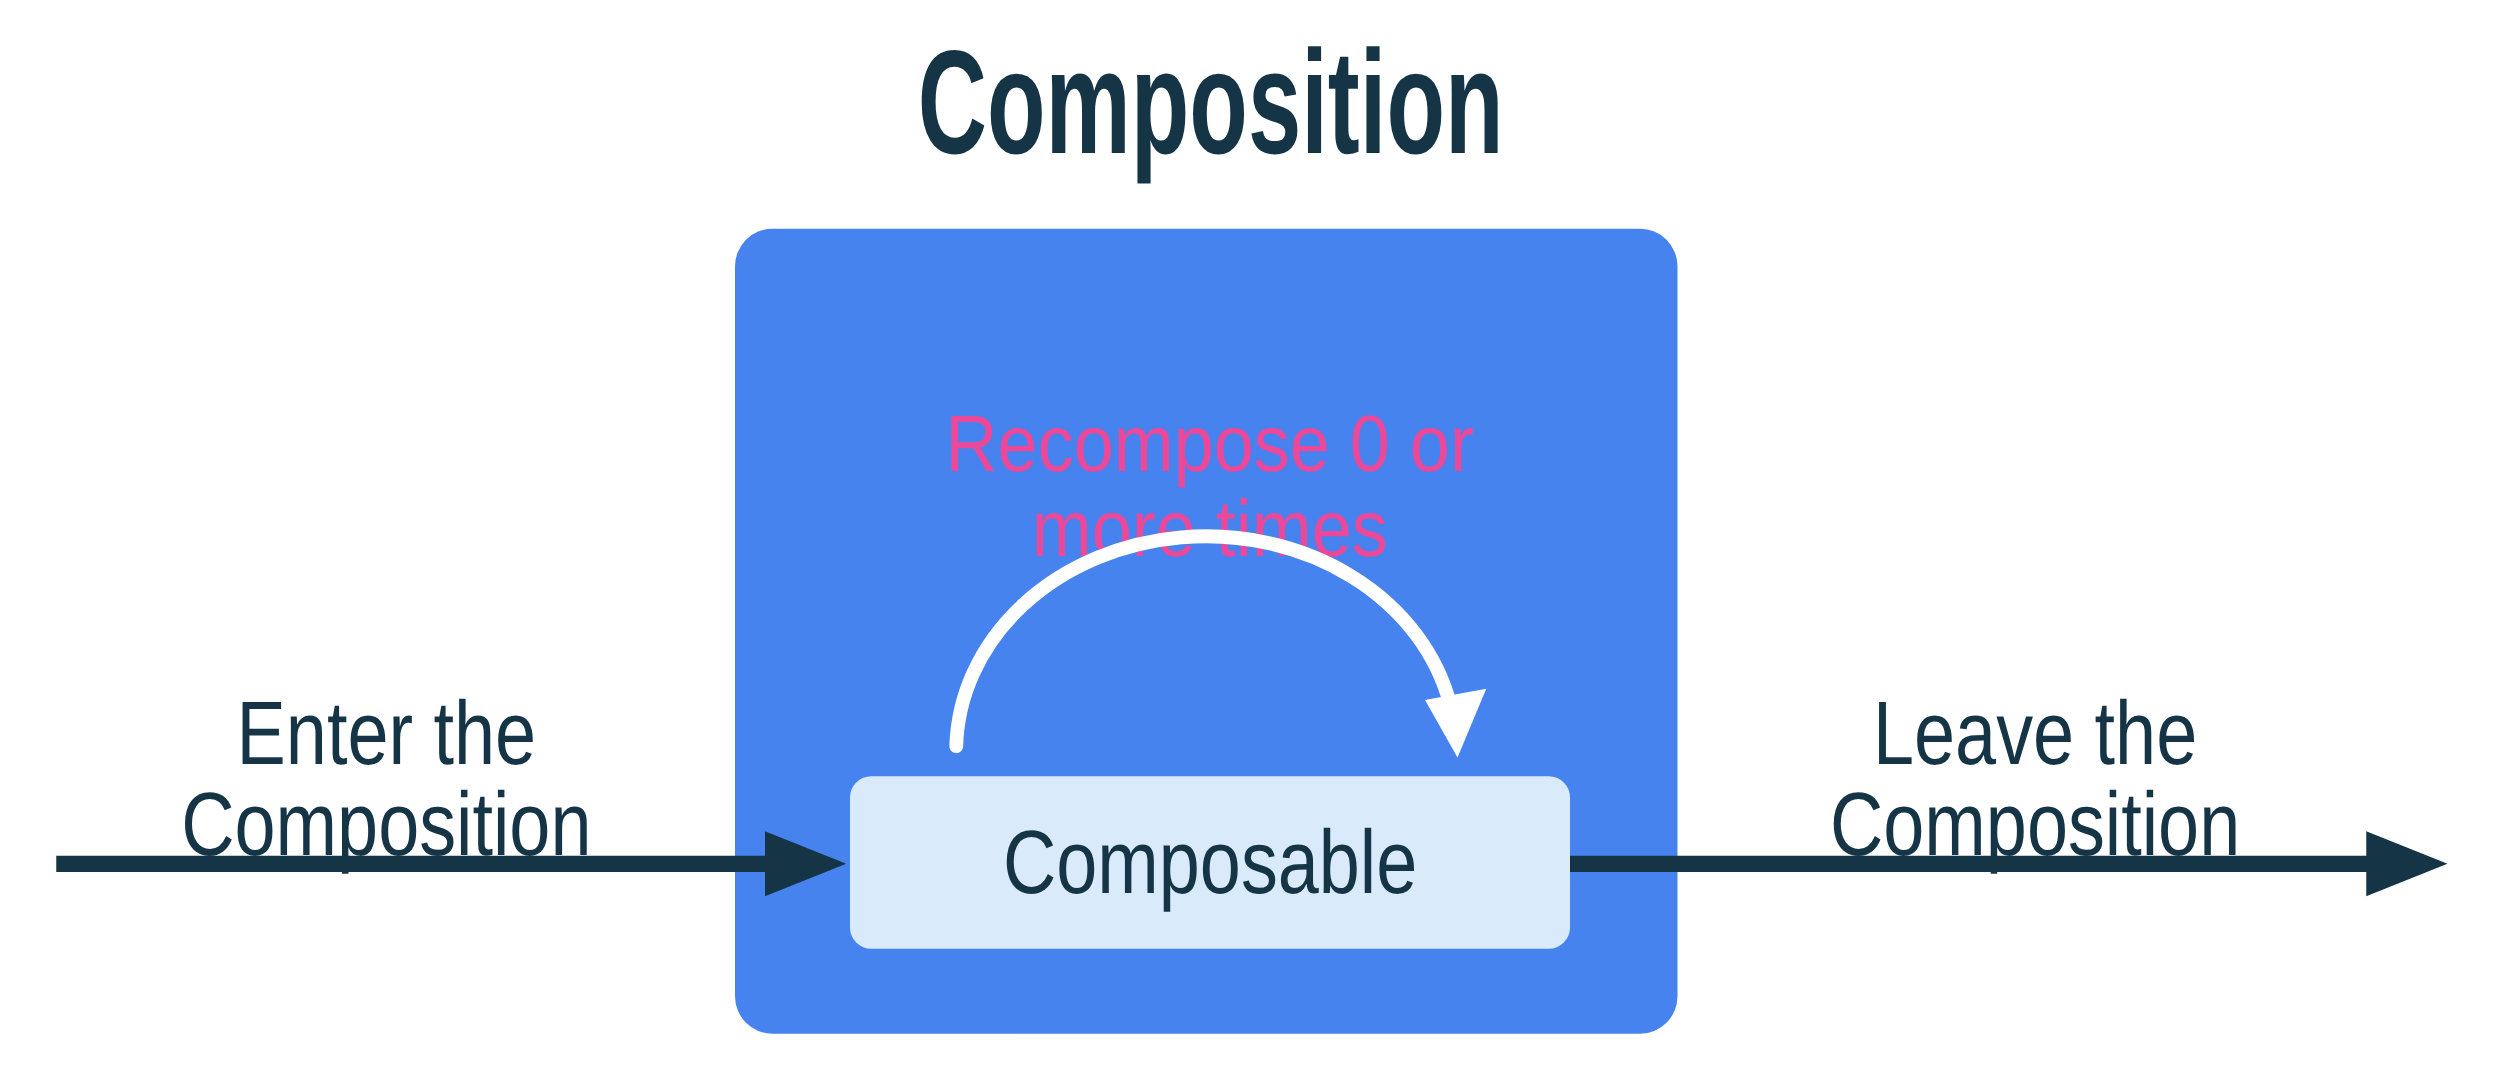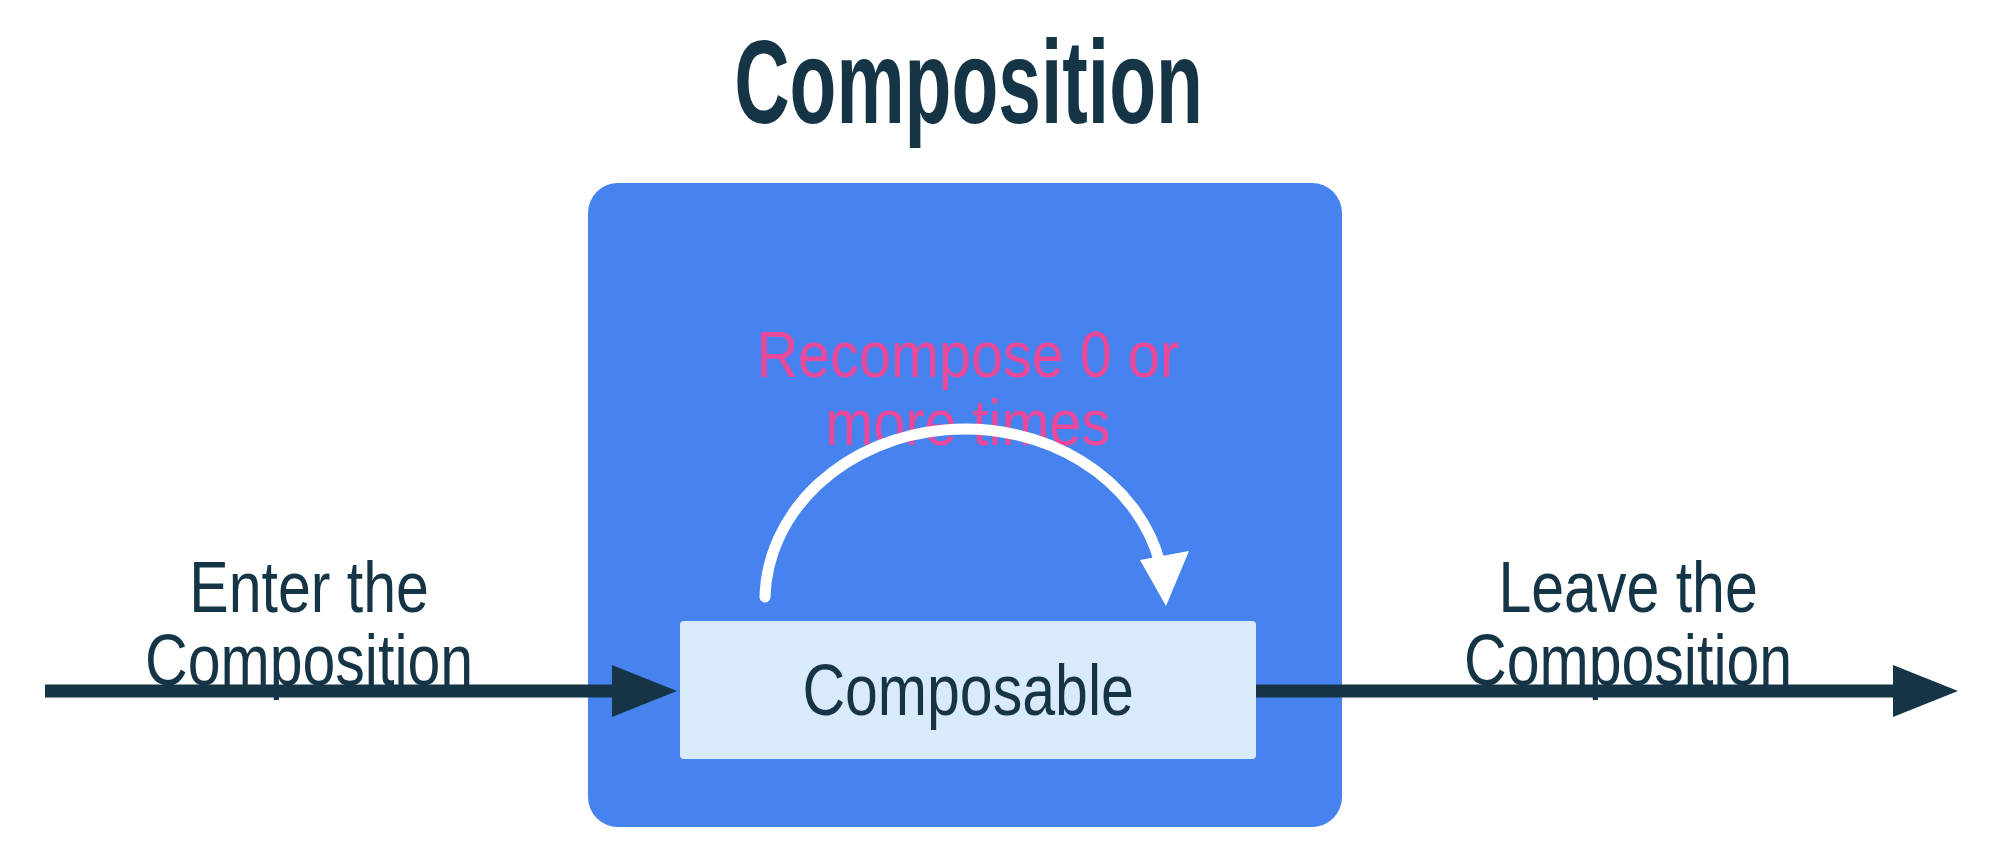--- a/index.html
+++ b/index.html
@@ -36,21 +36,21 @@
     font-size: 64px; line-height: 68px;
     color: #ec4899;
     white-space: pre-line;
   }
   .recompose-label .squeeze { display: inline-block; transform: scaleX(0.90); transform-origin: 50% 50%; white-space: pre-line; }
 
   
   .composable-box {
     left: 680px; top: 621px; width: 576px; height: 138px;
     background: #D9EAFB;
-    border-radius: 4px;
+    border-radius: 17px;
     display: flex; align-items: center; justify-content: center;
   }
   .composable-box .label {
     font-size: 72px; line-height: 72px;
     color: #153546;
     transform: scaleX(0.82); transform-origin: 50% 50%;
     white-space: nowrap;
   }
 
   

